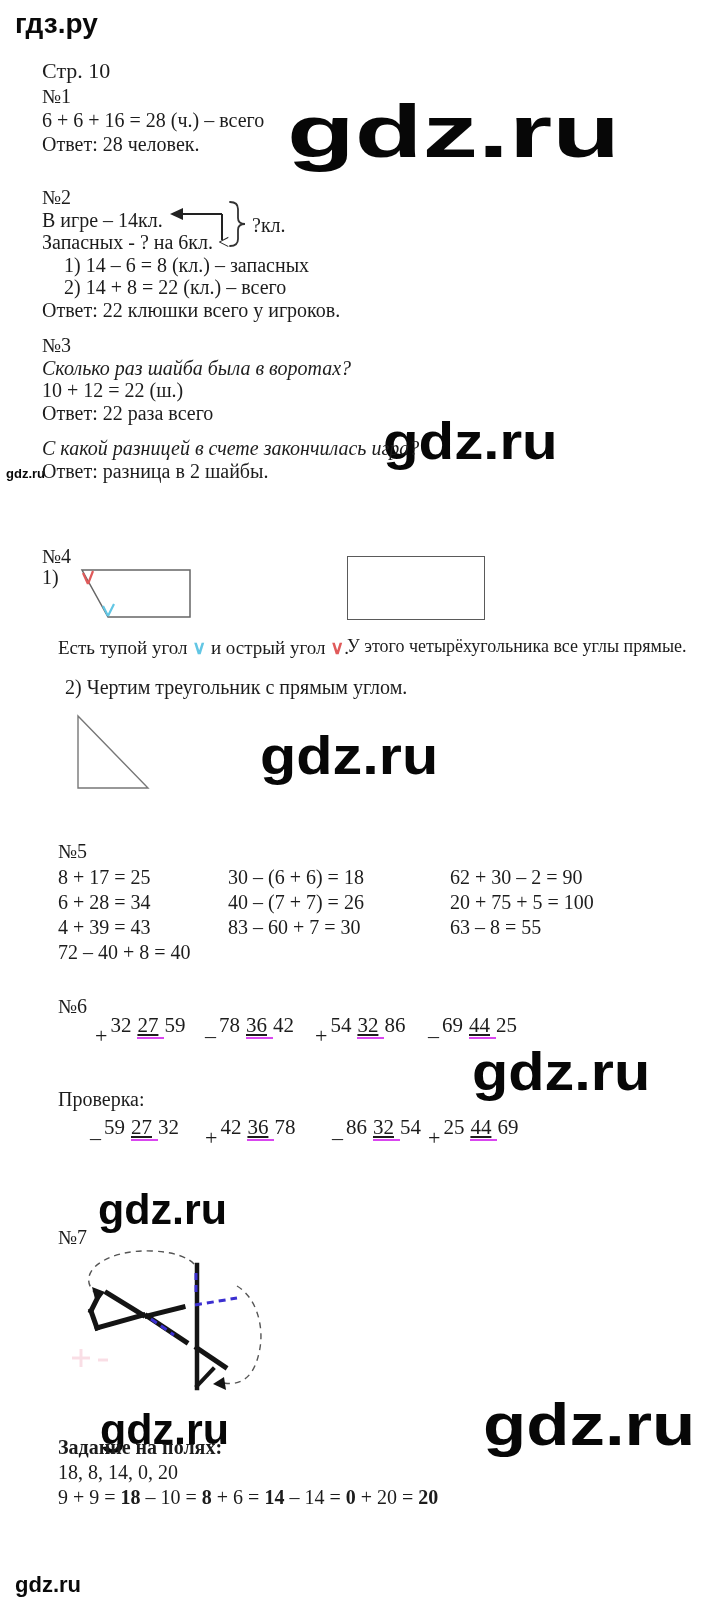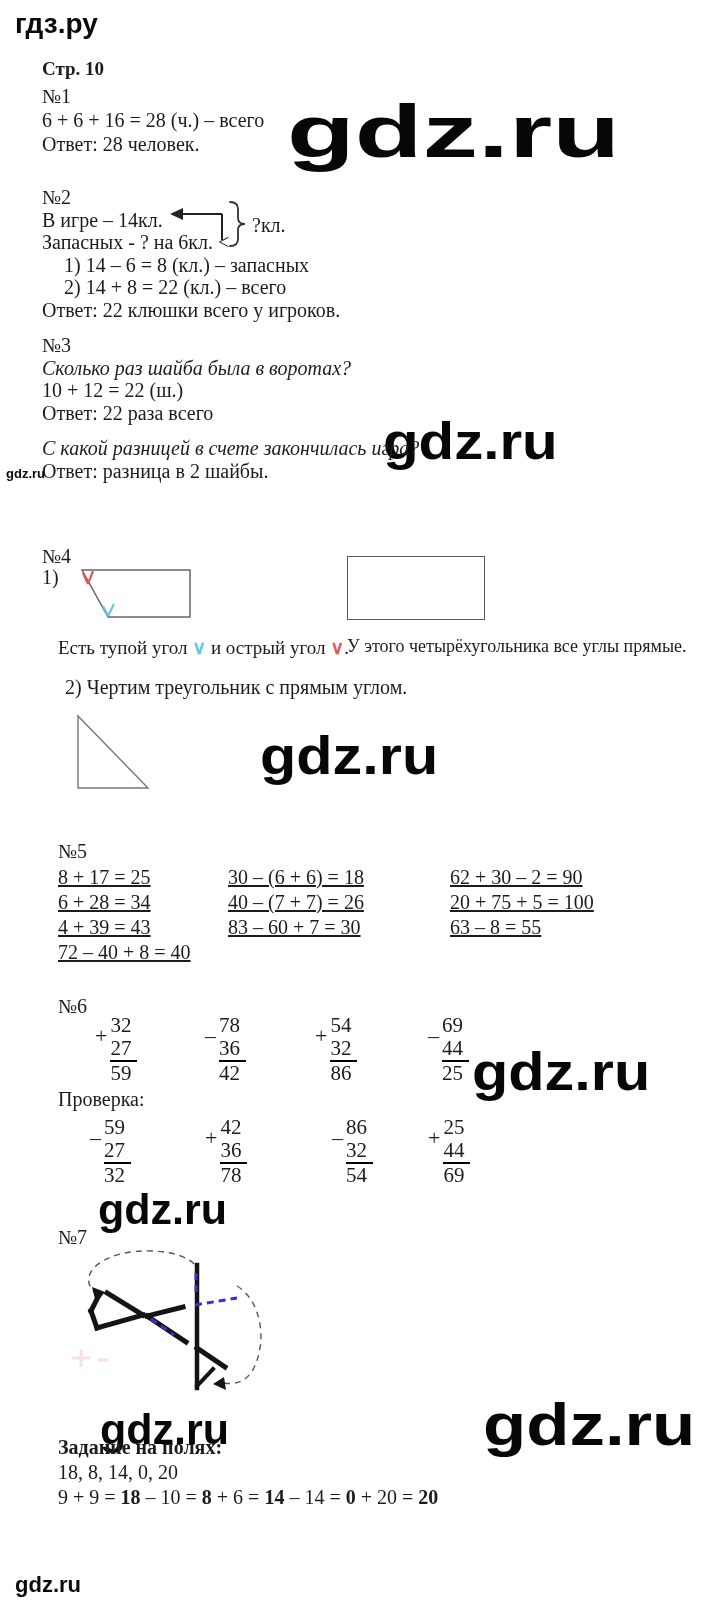--- a/index.html
+++ b/index.html
@@ -17,32 +17,32 @@
   }
   .site-header, .site-footer {
     position:absolute; left:15px; width:720px; text-align:left;
     font-family:"Liberation Sans", sans-serif; font-weight:700; color:#0a0a0a;
   }
   
   .tblock { position:absolute; font-size:20px; line-height:22.5px; white-space:nowrap; }
   .tblock .indent { padding-left:22px; }
   .italic { font-style:italic; }
   .bold { font-weight:700; }
-  .page-title { position:absolute; font-weight:700; font-size:19px;text-align:right; }
+  .page-title { position:absolute; font-weight:400; font-size:22px;text-align:right; }
   .num-label { position:absolute; font-size:20px; }
   .caption { position:absolute; white-space:nowrap; }
   .mark1 { color:var(--obtuse-mark); font-weight:700; font-family:"Liberation Sans",sans-serif; }
   .mark2 { color:var(--acute-mark); font-weight:700; font-family:"Liberation Sans",sans-serif; }
   .rect-shape { position:absolute; border:1.6px solid #5a5a5a; background:#fff; }
   
   .cm { position:absolute; display:flex; align-items:flex-start; font-size:21px; }
   .cm .sign { line-height:22px; margin-top:11px; margin-right:3px; font-size:22px; }
-  .cm .stack { display:flex; flex-direction:column;align-items:center; }
+  .cm .stack { display:flex; flex-direction:row; }
   .cm .stack div { line-height:23px; min-width:27px; }
-  .cm .sub { border-bottom:2px solid #000000; }
+  .cm .sub { border-bottom:2px solid #d946ef;text-decoration:underline; }
   .chain-line { position:absolute; font-size:20px; white-space:nowrap; }
 </style>
 </head>
 <body>
 
 <div class="site-header" style="top:8px; font-size:28px;">гдз.ру</div>
 <div class="site-footer" style="top:1572px; font-size:22px;">gdz.ru</div>
 
 <div class="wm" style="left:287px; top:97px;  font-size:74px; transform:scaleX(1.5);">gdz.ru</div>
 <div class="wm" style="left:383px; top:417px; font-size:52px; transform:scaleX(1.12);">gdz.ru</div>
@@ -105,21 +105,21 @@
 <div class="caption" style="left:58px; top:636px; font-size:19px;">
   <span>Есть тупой угол </span><span class="mark1">∨</span><span> и острый угол </span><span class="mark2">∨</span><span>.</span>
 </div>
 <div class="caption" style="left:347px; top:636px; font-size:18px;">У этого четырёхугольника все углы прямые.</div>
 <div class="caption" style="left:65px; top:676px; font-size:20px;">2) Чертим треугольник с прямым углом.</div>
 <svg class="abs" style="left:74px; top:712px;" width="78" height="80" viewBox="0 0 78 80">
   <polygon points="4,4 4,76 74,76" fill="#fff" stroke="#777" stroke-width="1.4"></polygon>
 </svg>
 
 <div class="num-label" style="left:58px; top:840px;">№5</div>
-<div class="abs" style="left:58px; top:866px; display:grid; grid-template-columns:170px 222px auto; row-gap:3px; font-size:20px; line-height:22px;text-decoration:underline;">
+<div class="abs" style="left:58px; top:866px; display:grid; grid-template-columns:170px 222px auto; row-gap:3px; font-size:20px; line-height:22px;">
   <span>8 + 17 = 25</span>
     <span>30 – (6 + 6) = 18</span>
     <span>62 + 30 – 2 = 90</span>
   <span>6 + 28 = 34</span>
     <span>40 – (7 + 7) = 26</span>
     <span>20 + 75 + 5 = 100</span>
   <span>4 + 39 = 43</span>
     <span>83 – 60 + 7 = 30</span>
   <span>63 – 8 = 55</span>
     <span>72 – 40 + 8 = 40</span>

